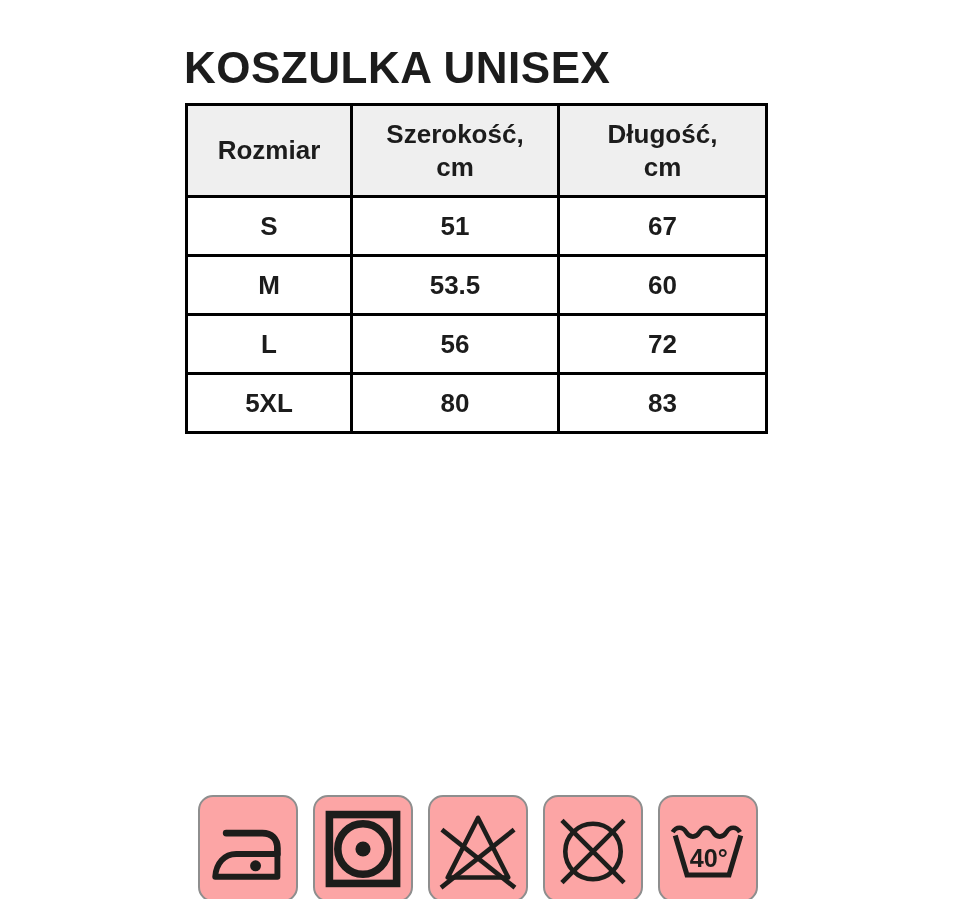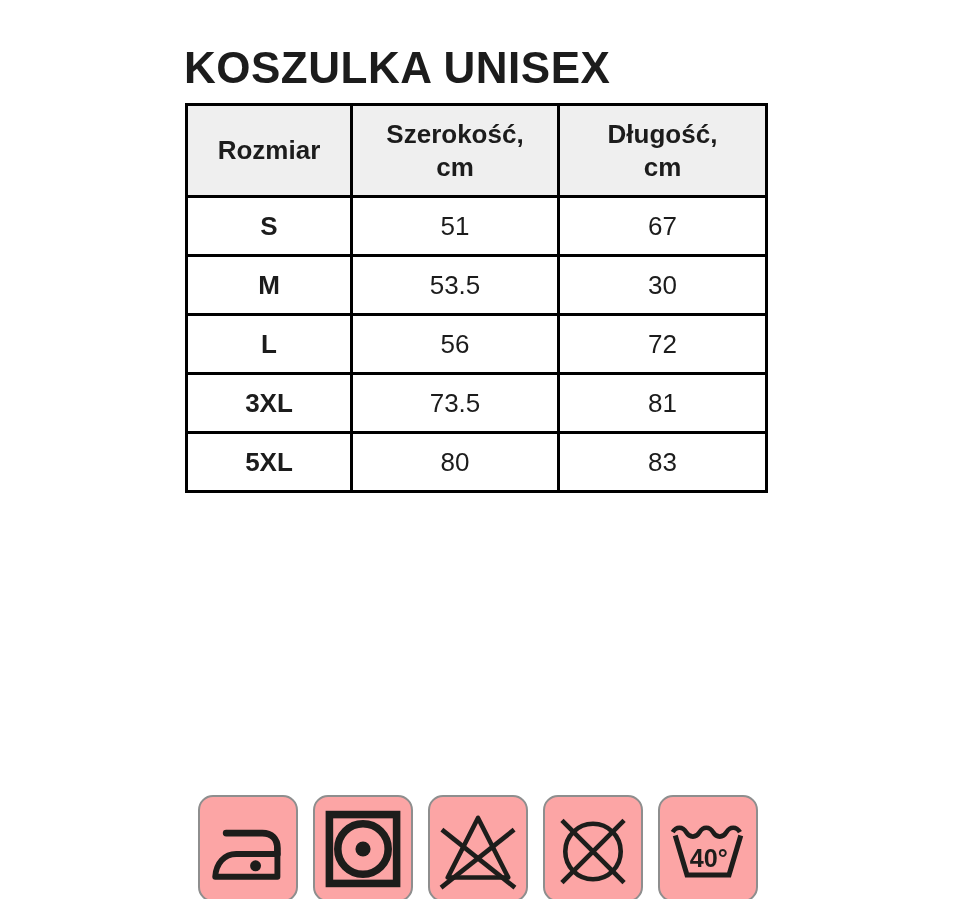--- a/index.html
+++ b/index.html
@@ -35,21 +35,21 @@
     border:3px solid var(--table-border);
     text-align:center;vertical-align:middle;
     padding:0;font-size:26px;color:var(--text);
   }
   table.size-table thead th{
     background:var(--header-bg);
     height:92px;font-weight:bold;
   }
   .hdr-line{display:block;line-height:33px;}
   table.size-table tbody th{height:59px;font-weight:bold;}
-  table.size-table tbody td{height:59px;font-weight:normal;}
+  table.size-table tbody td{height:59px;font-weight:bold;}
 
   .care-row{
     position:absolute;left:198px;top:747px;
     display:flex;gap:15px;
   }
   .care-box{
     width:100px;height:107px;
     border:2px solid var(--care-border);
     border-radius:15px;background:#fca5a5;
     display:flex;align-items:center;justify-content:center;
@@ -93,31 +93,26 @@
     </thead>
     <tbody>
         <tr>
           <th>S</th>
           <td>51</td>
           <td>67</td>
         </tr>
         <tr>
           <th>M</th>
           <td>53.5</td>
-          <td>30</td>
+          <td>60</td>
         </tr>
         <tr>
           <th>L</th>
           <td>56</td>
           <td>72</td>
-        </tr>
-        <tr>
-          <th>3XL</th>
-          <td>73.5</td>
-          <td>81</td>
         </tr>
         <tr>
           <th>5XL</th>
           <td>80</td>
           <td>83</td>
         </tr>
       </tbody>
   </table>
 
   <div class="care-row">

